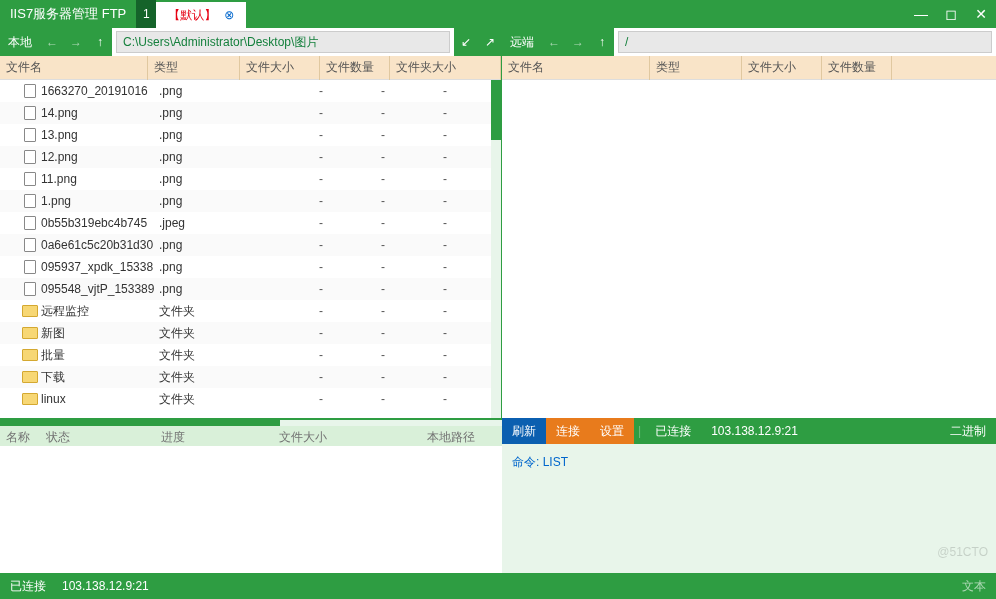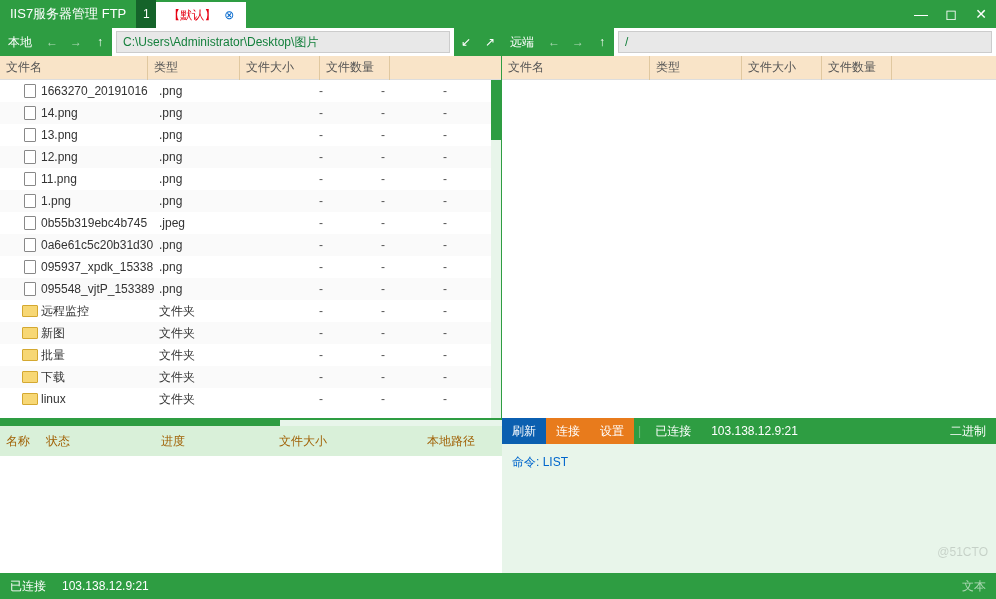--- a/index.html
+++ b/index.html
@@ -38,21 +38,21 @@
 .fr-name { width: 118px; overflow: hidden; white-space: nowrap; text-overflow: ellipsis; color: #333; }
 .fr-type { width: 92px; color: #333; }
 .fr-size { width: 80px; text-align: right; color: #555; padding-right: 8px; }
 .fr-count { width: 62px; text-align: right; color: #555; padding-right: 8px; }
 .scroll-track { position: absolute; right: 0; top: 0; width: 10px; height: 100%; background: #e8f5ea; }
 .scroll-thumb { width: 10px; background: #2e9d42; position: absolute; top: 0; height: 60px; }
 .bottom-split { display: flex; height: 155px; }
 .transfer-pane { width: 502px; border-top: 2px solid #2e9d42; }
 .transfer-scroll { height: 6px; background: #e8f5ea; display: flex; }
 .transfer-scroll-thumb { width: 280px; height: 6px; background: #2e9d42; }
-.transfer-header { height: 30px; background: #d9f0d9; display: flex; align-items: center; color: #a16207; }
+.transfer-header { height: 20px; background: #d9f0d9; display: flex; align-items: flex-end; color: #737373; }
 .th-cell { padding: 0 6px; }
 .right-bottom { flex: 1; display: flex; flex-direction: column; }
 .rb-toolbar { height: 26px; background: #2e9d42; display: flex; align-items: center; color: #fff; }
 .rb-btn { padding: 0 10px; height: 26px; display: flex; align-items: center; cursor: pointer; }
 .rb-btn.orange { background: #e87b1c; }
 .rb-status { padding: 0 10px; color: #fff; }
 .rb-status-sep { color: rgba(255,255,255,0.3); padding: 0 4px; }
 .log-area { flex: 1; background: #e8f5ea; padding: 8px 10px; color: #333; line-height: 1.8; }
 .log-cmd { color: #0066cc; }
 .statusbar { height: 26px; background: #2e9d42; color: #fff; display: flex; align-items: center; padding: 0 10px; }
@@ -102,20 +102,21 @@
   </div>
 </div>
 
 <div class="main">
   <div class="pane pane-left">
     <div class="file-header">
       <div class="fh-cell" style="width:148px">文件名</div>
       <div class="fh-cell" style="width:92px">类型</div>
       <div class="fh-cell" style="width:80px">文件大小</div>
       <div class="fh-cell" style="width:70px">文件数量</div>
+      <div class="fh-cell" style="flex:1">文件夹大小</div>
     </div>
     <div class="file-list" id="local-list">
       <div class="file-row">
           <span class="icon-cell">
             <span class="file-ico"></span>
           </span>
     <span class="fr-name">1663270_20191016</span>
     <span class="fr-type">.png</span>
     <span class="fr-size">-</span>
     <span class="fr-count">-</span>

